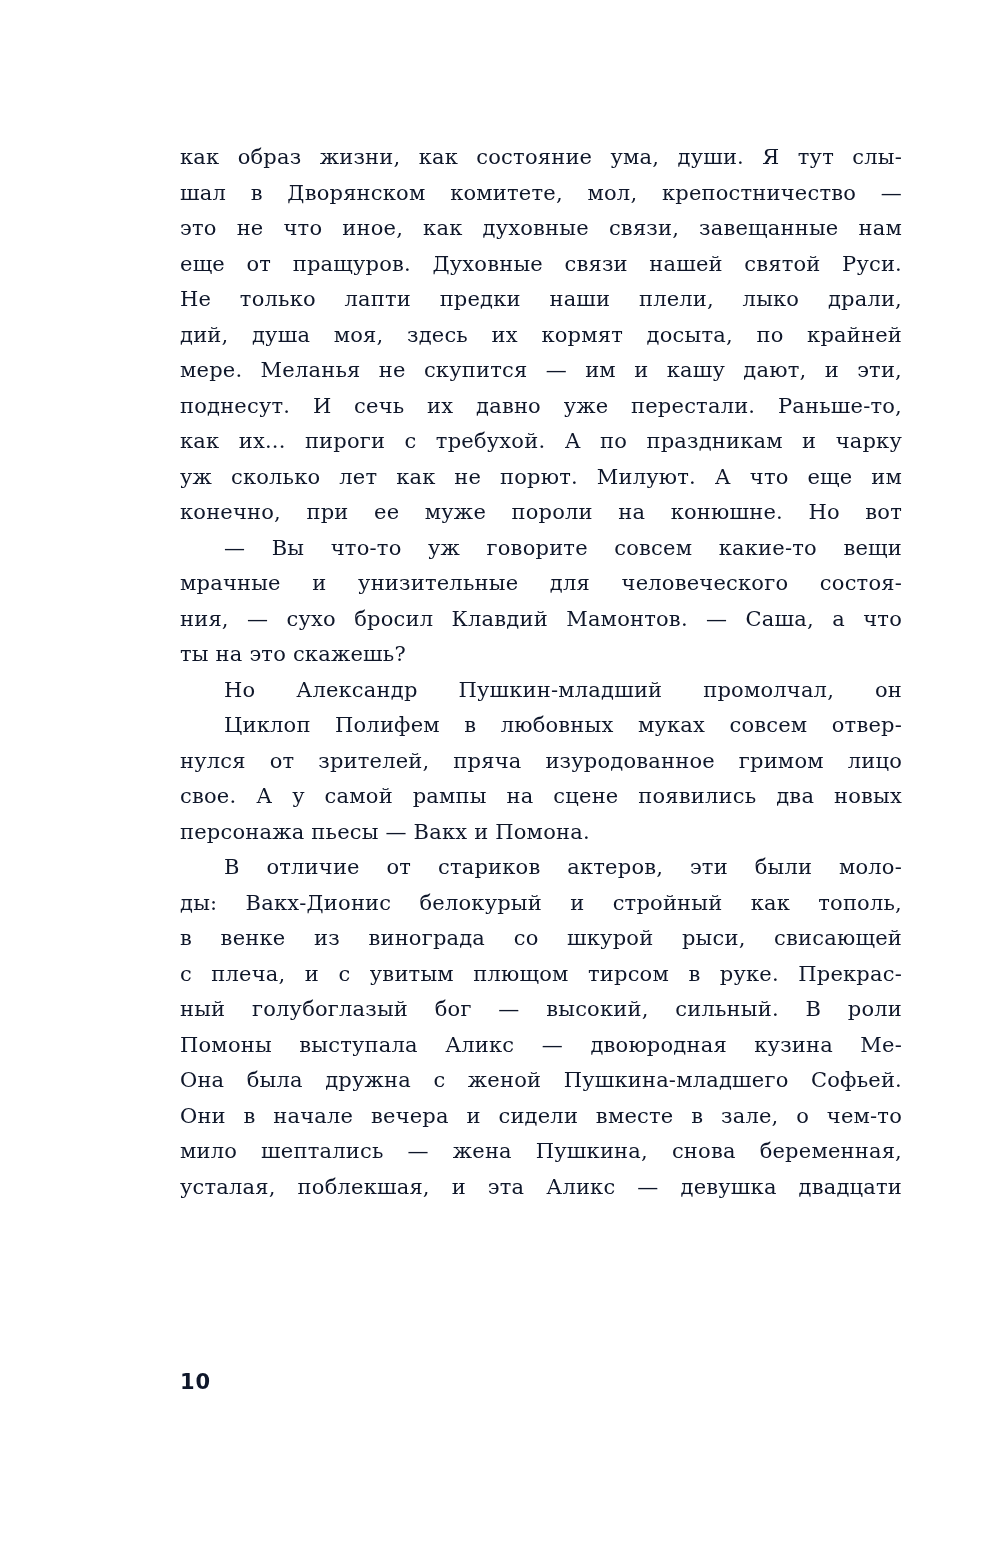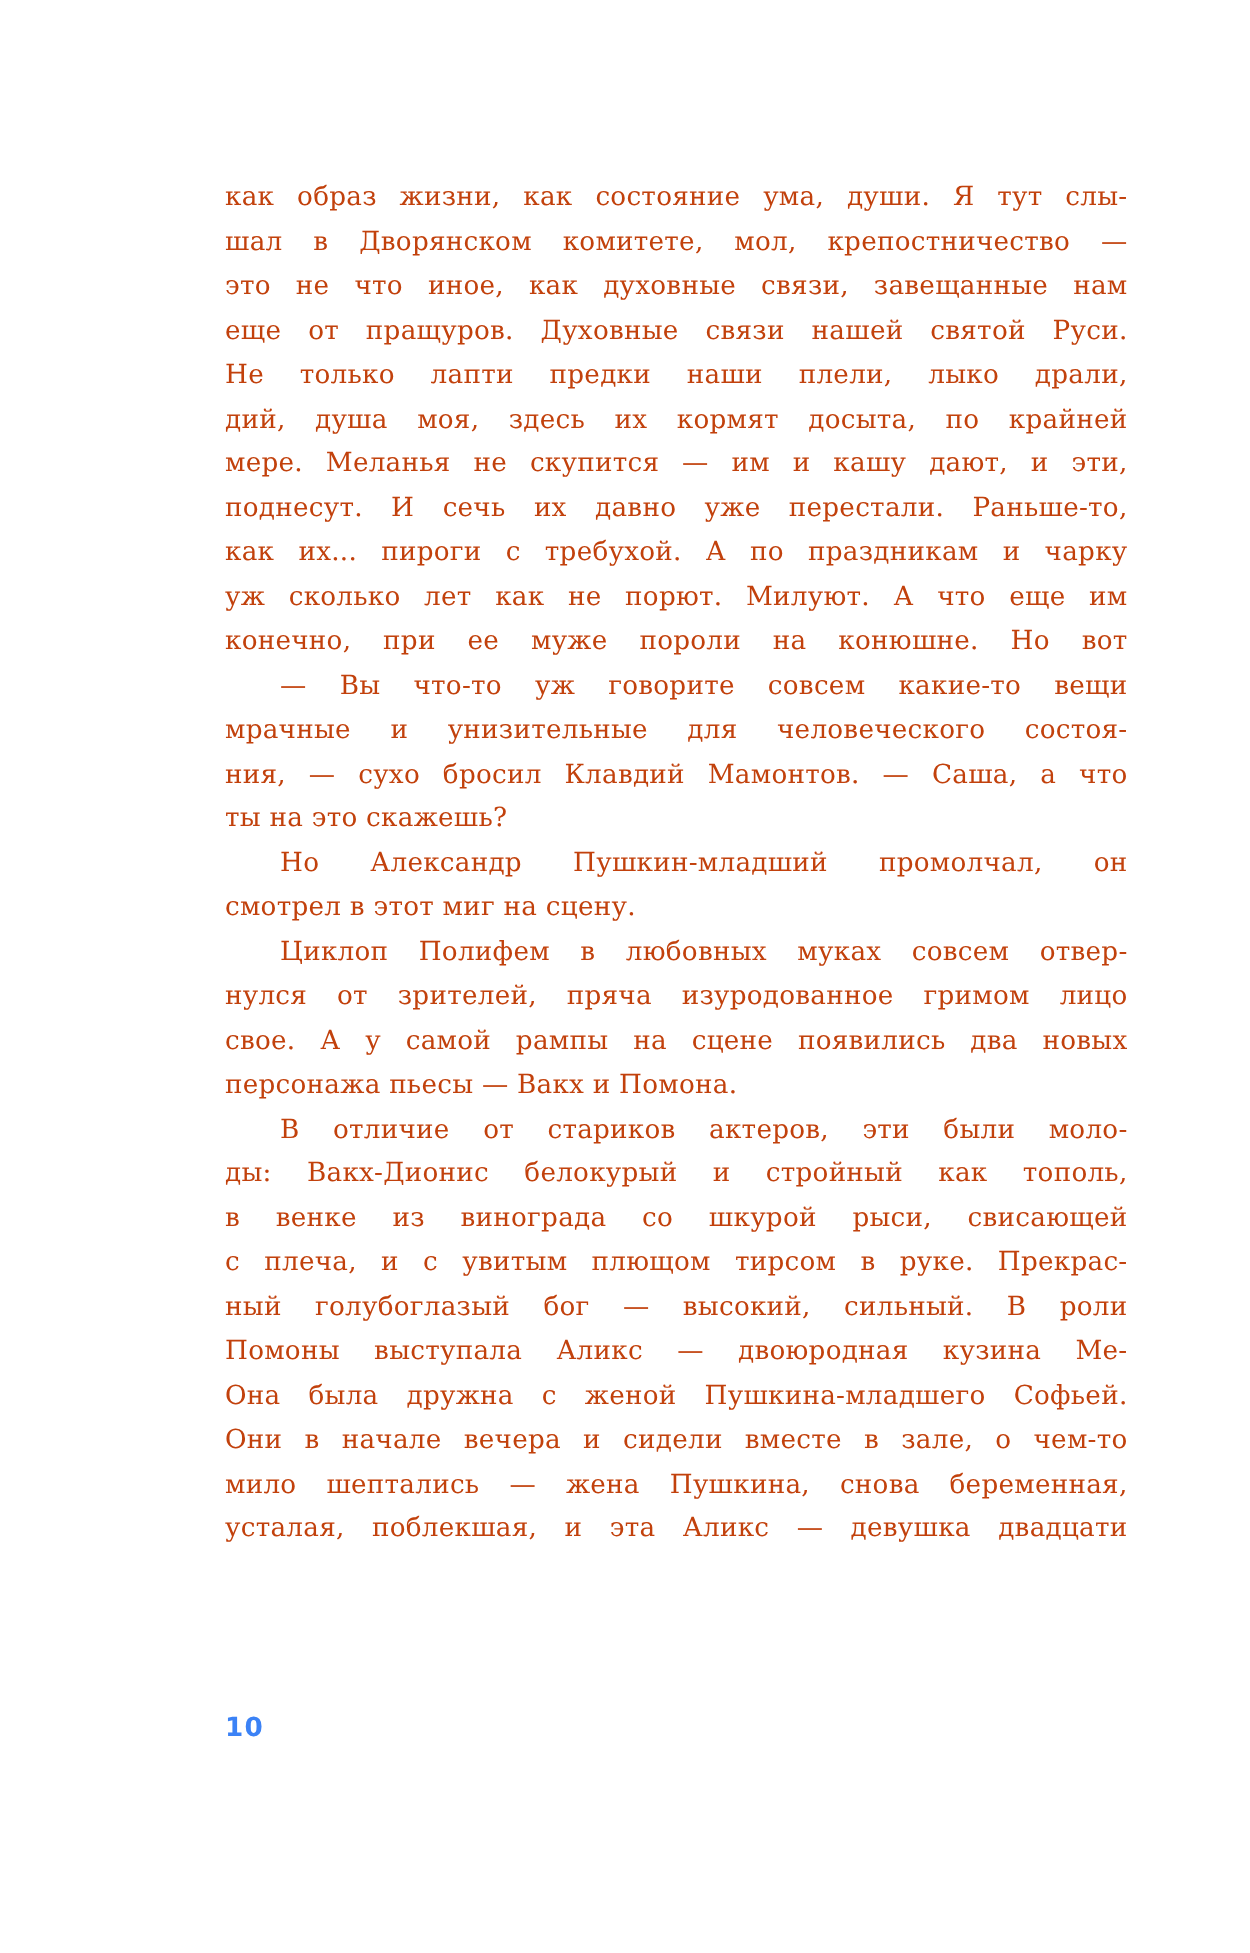--- a/index.html
+++ b/index.html
@@ -15,21 +15,21 @@
     overflow: hidden;
     font-family: "DejaVu Serif", "Liberation Serif", serif;
   }
   .text-block {
     position: absolute;
     left: 180px;
     top: 140px;
     width: 722px;
     font-size: 21px;
     line-height: 35.5px;
-    color: #c2410c;
+    color: #0f172a;
     letter-spacing: 0.2px;
   }
   .line {
     text-align: justify;
     text-align-last: justify;
     -moz-text-align-last: justify;
   }
   .line.last {
     text-align-last: left;
     -moz-text-align-last: left;
@@ -38,21 +38,21 @@
     text-indent: 44px;
   }
   .page-number {
     position: absolute;
     left: 180px;
     top: 1370px;
     font-family: "DejaVu Sans", "Liberation Sans", sans-serif;
     font-weight: bold;
     font-size: 21px;
     letter-spacing: 1px;
-    color: #3b82f6;
+    color: #0f172a;
   }
 </style>
 </head>
 <body>
 
 <div class="book-page">
   <div class="text-block" id="text-block">
       <div class="line">как образ жизни, как состояние ума, души. Я тут слы-</div>
       <div class="line">шал в Дворянском комитете, мол, крепостничество —</div>
       <div class="line">это не что иное, как духовные связи, завещанные нам</div>
@@ -62,21 +62,20 @@
       <div class="line">мере. Меланья не скупится — им и кашу дают, и эти,</div>
       <div class="line">поднесут. И сечь их давно уже перестали. Раньше-то,</div>
       <div class="line">как их... пироги с требухой. А по праздникам и чарку</div>
       <div class="line">уж сколько лет как не порют. Милуют. А что еще им</div>
       <div class="line">конечно, при ее муже пороли на конюшне. Но вот</div>
       <div class="line indent">— Вы что-то уж говорите совсем какие-то вещи</div>
       <div class="line">мрачные и унизительные для человеческого состоя-</div>
       <div class="line">ния, — сухо бросил Клавдий Мамонтов. — Саша, а что</div>
       <div class="line last">ты на это скажешь?</div>
       <div class="line indent">Но Александр Пушкин-младший промолчал, он</div>
-      <div class="line last">смотрел в этот миг на сцену.</div>
       <div class="line indent">Циклоп Полифем в любовных муках совсем отвер-</div>
       <div class="line">нулся от зрителей, пряча изуродованное гримом лицо</div>
       <div class="line">свое. А у самой рампы на сцене появились два новых</div>
       <div class="line last">персонажа пьесы — Вакх и Помона.</div>
       <div class="line indent">В отличие от стариков актеров, эти были моло-</div>
       <div class="line">ды: Вакх-Дионис белокурый и стройный как тополь,</div>
       <div class="line">в венке из винограда со шкурой рыси, свисающей</div>
       <div class="line">с плеча, и с увитым плющом тирсом в руке. Прекрас-</div>
       <div class="line">ный голубоглазый бог — высокий, сильный. В роли</div>
       <div class="line">Помоны выступала Аликс — двоюродная кузина Ме-</div>

